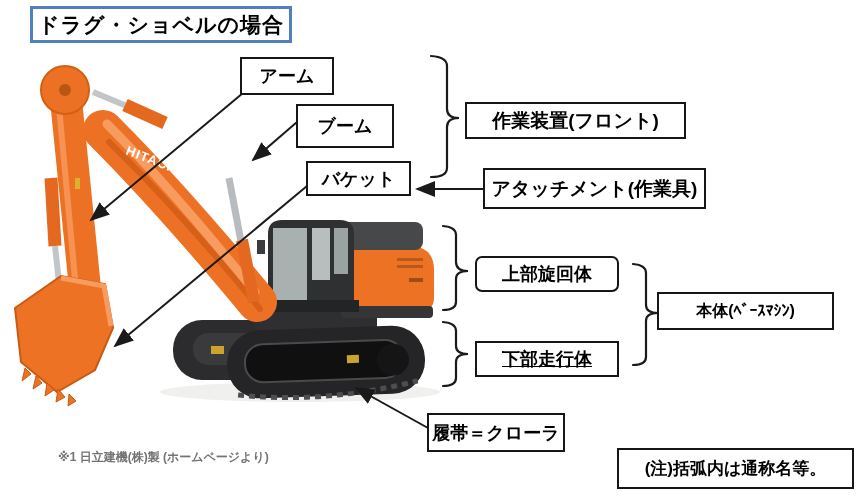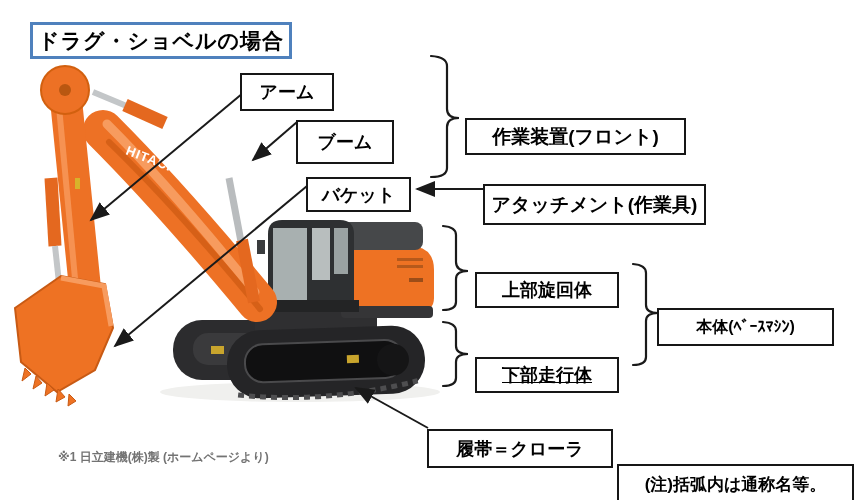--- a/index.html
+++ b/index.html
@@ -3,32 +3,32 @@
 <meta charset="utf-8">
 <style>
   html,body{margin:0;padding:0;background:#fff;}
   #canvas{position:relative;width:857px;height:500px;background:#ffffff;overflow:hidden;
           font-family:"Liberation Sans","DejaVu Sans",sans-serif;color:#000;}
   svg{display:block;}
   .layer{position:absolute;left:0;top:0;pointer-events:none;}
   
   .lbl{position:absolute;box-sizing:border-box;border:2px solid #161616;background:#fff;
        display:flex;align-items:center;justify-content:center;font-weight:bold;
-       white-space:nowrap;line-height:1;z-index:3;margin-top:16px;}
+       white-space:nowrap;line-height:1;z-index:3;}
   .title{left:30px;top:6px;width:262px;height:37px;border:3px solid #4f81bd;
          font-size:21px;letter-spacing:1px;}
   .arm{left:240px;top:57px;width:94px;height:38px;font-size:18px;text-align:center;}
   .boom{left:296px;top:104px;width:98px;height:44px;font-size:18px;}
   .bucket{left:306px;top:161px;width:105px;height:35px;font-size:18px;}
   .front{left:465px;top:102px;width:221px;height:37px;font-size:19px;}
   .attach{left:483px;top:168px;width:223px;height:41px;font-size:19px;}
-  .upper{left:475px;top:256px;width:144px;height:36px;font-size:18px;}
+  .upper{left:475px;top:256px;width:144px;height:36px;font-size:18px;border-radius:7px;}
   .lower{left:475px;top:341px;width:144px;height:36px;font-size:18px;text-decoration:underline;}
   .base{left:657px;top:292px;width:177px;height:38px;font-size:16px;}
-  .crawler{left:427px;top:413px;width:186px;height:39px;font-size:18px;font-family:Liberation Serif, serif;}
+  .crawler{left:427px;top:413px;width:138px;height:39px;font-size:18px;font-family:Liberation Serif, serif;}
   .note{left:617px;top:448px;width:237px;height:41px;font-size:17px;}
   .footnote{position:absolute;left:58px;top:449px;font-size:12px;font-weight:bold;
             color:#737373;z-index:3;white-space:nowrap;}
 </style>
 </head>
 <body>
 
 <div id="canvas">
 
   <svg class="layer" style="left:5px;top:50px;z-index:1;" width="460" height="365" viewBox="0 0 460 365">

